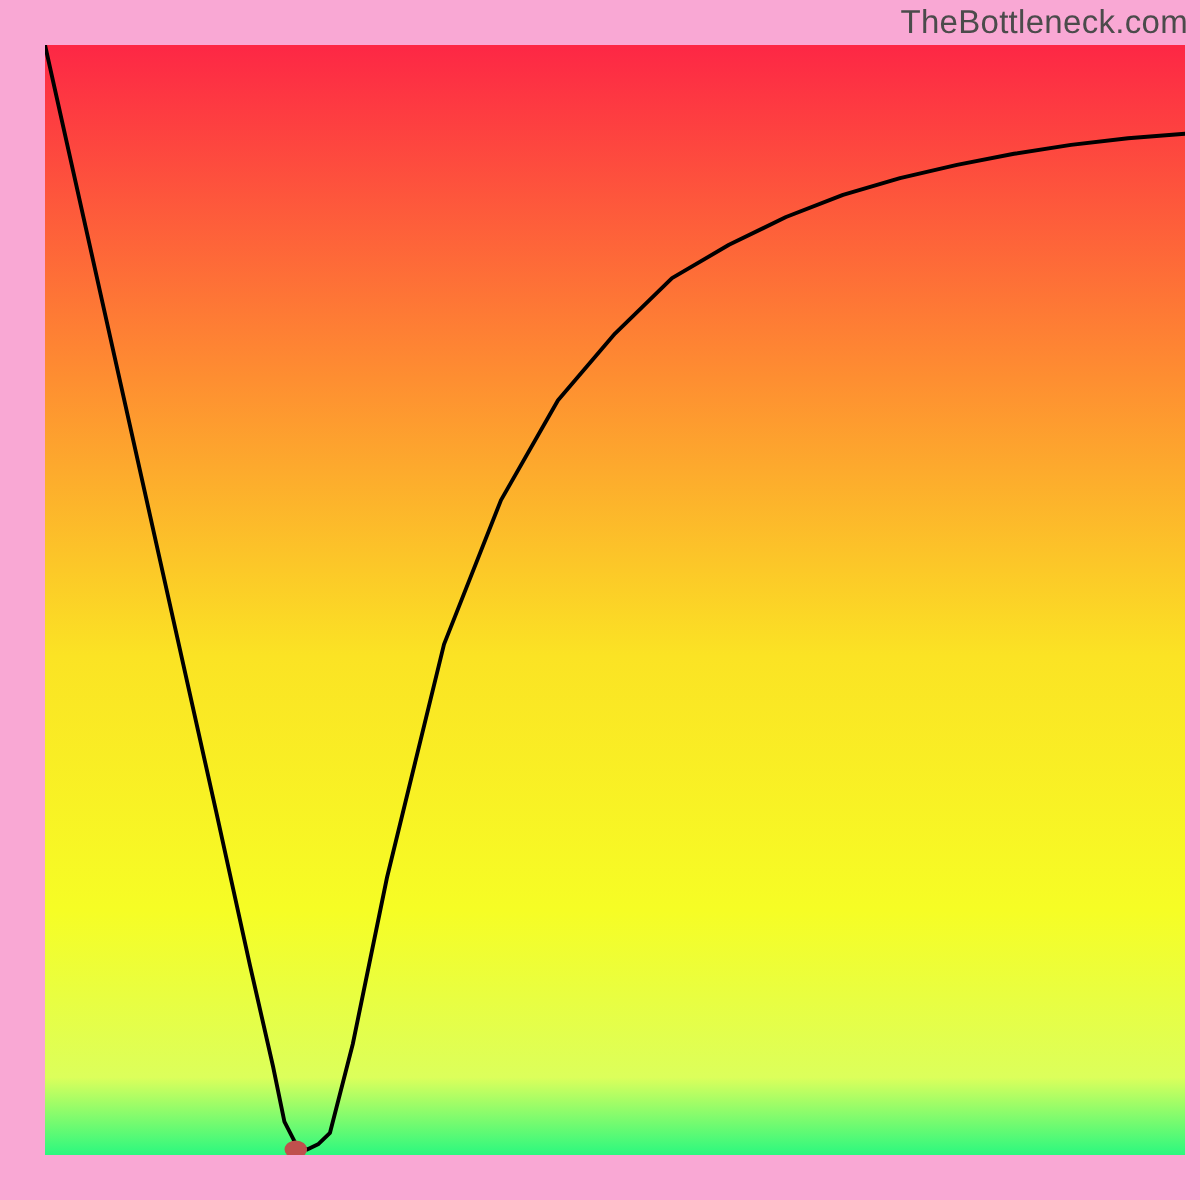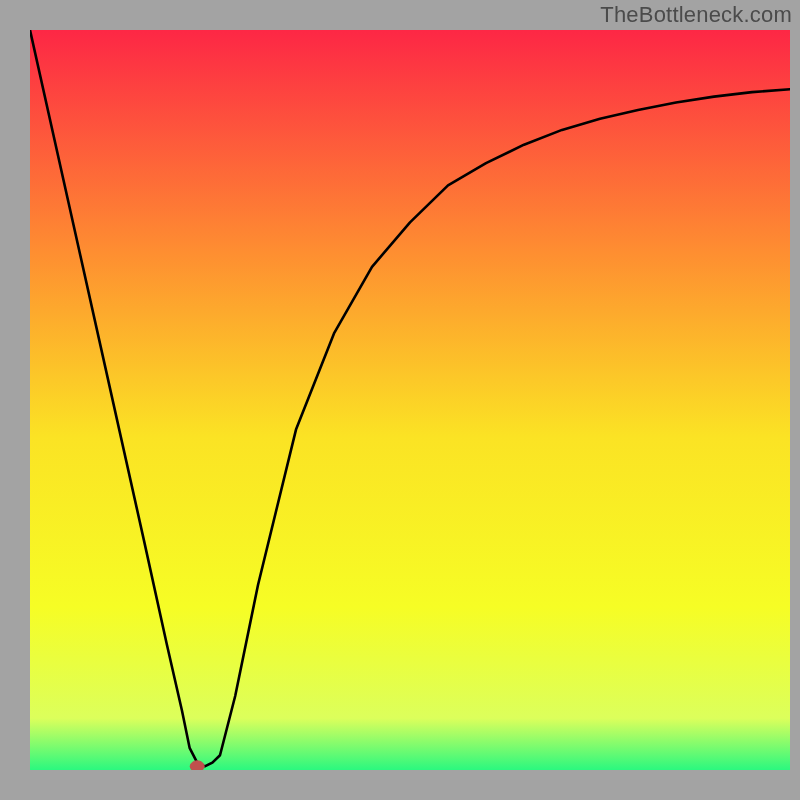--- a/index.html
+++ b/index.html
@@ -8,21 +8,21 @@
     width: 800px;
     height: 800px;
     overflow: hidden;
     background: #000;
     font-family: Arial, Helvetica, sans-serif;
   }
   .frame {
     position: relative;
     width: 800px;
     height: 800px;
-    background: #a3a3a3;
+    background: #f9a8d4;
   }
   .watermark {
     position: absolute;
     top: 2px;
     right: 8px;
     color: #4b4b4b;
     font-size: 22px;
     font-weight: 500;
     letter-spacing: 0.2px;
     z-index: 10;

